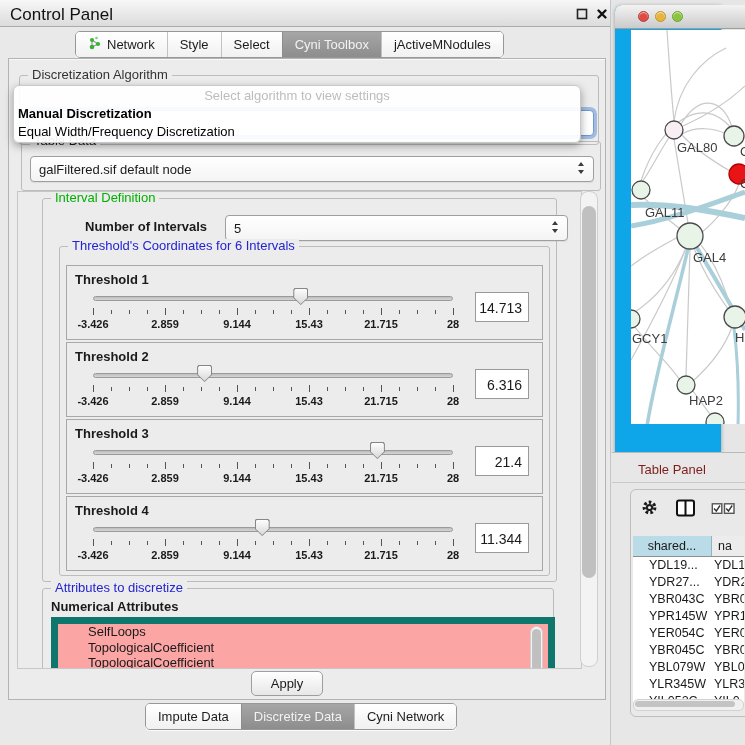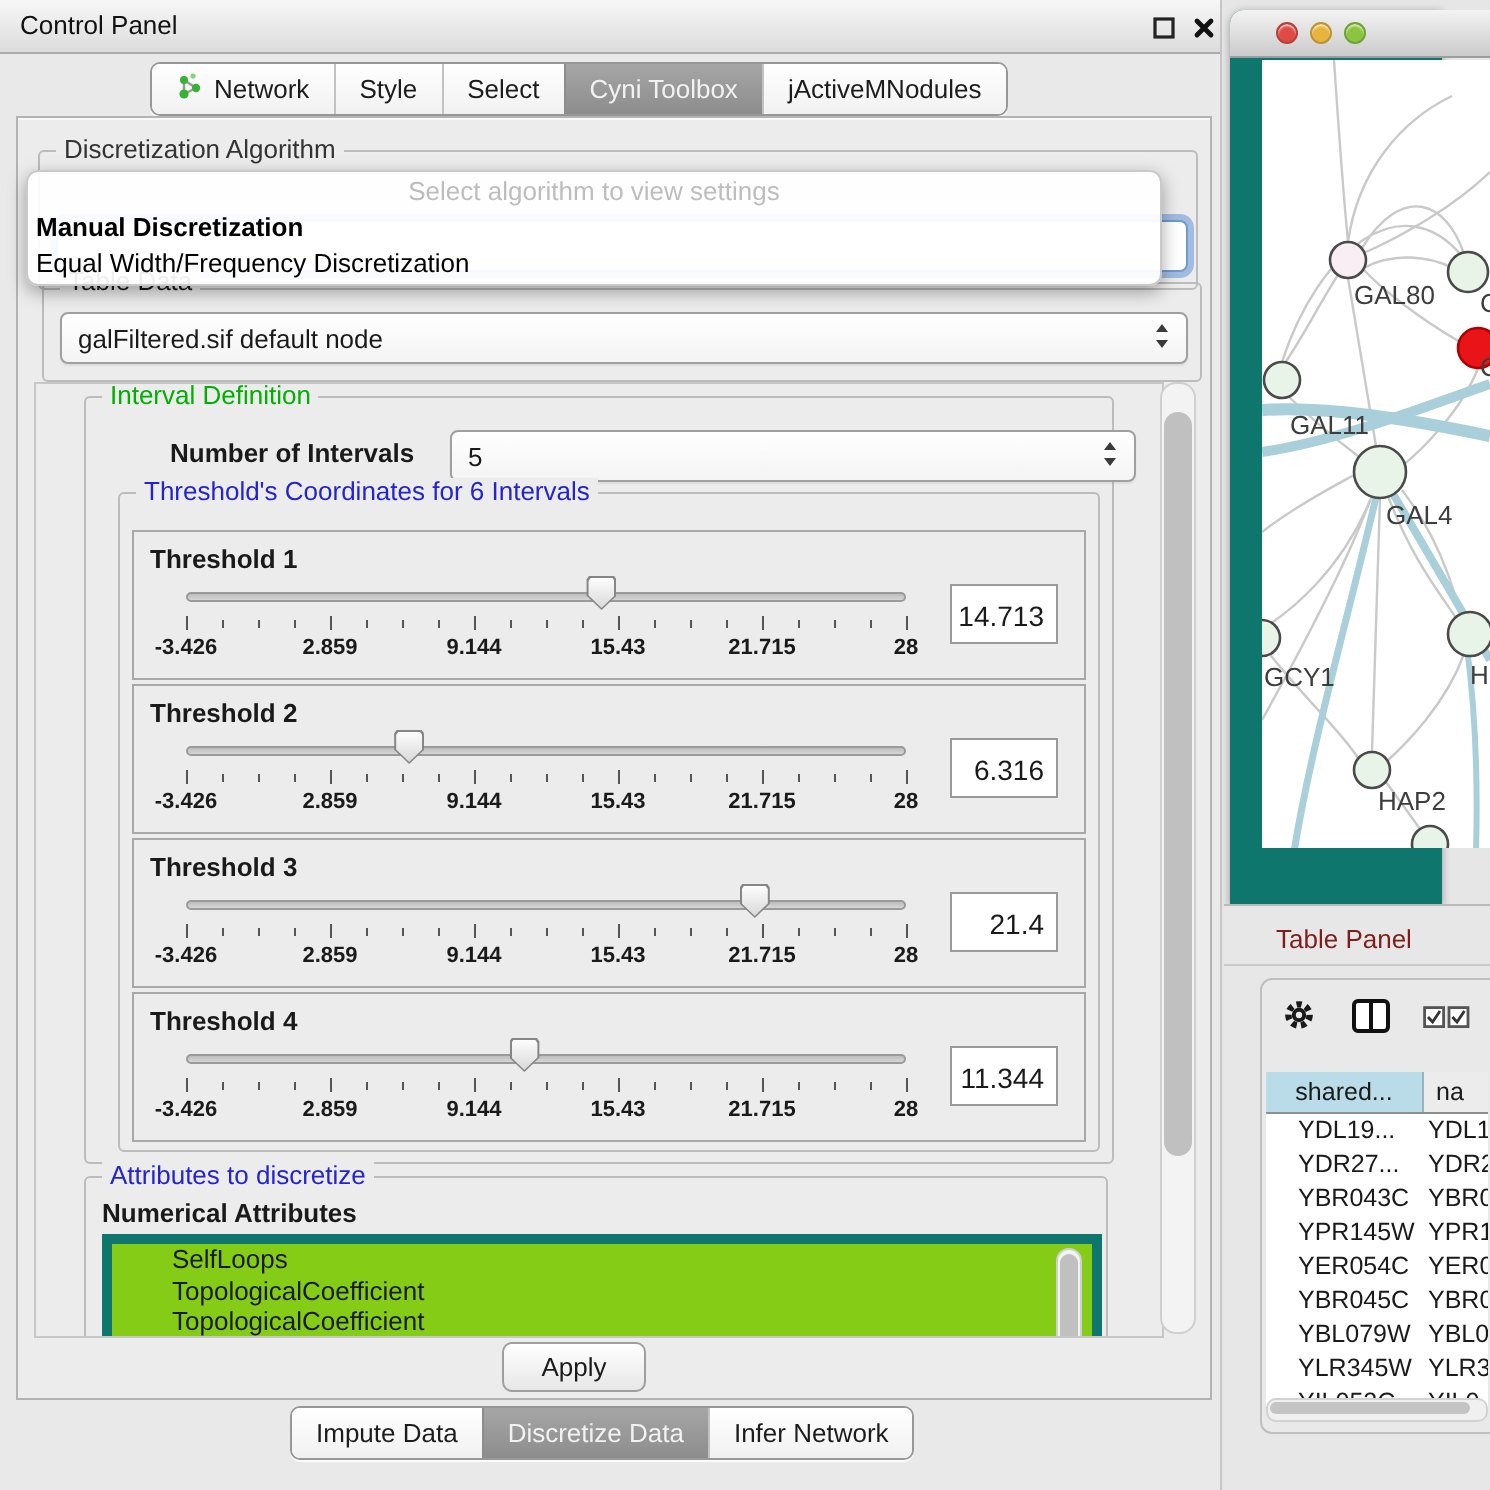--- a/index.html
+++ b/index.html
@@ -4,21 +4,21 @@
 <style>
   html,body{margin:0;padding:0;}
   body{width:745px;height:745px;overflow:hidden;background:#e6e6e6;
        font-family:"Liberation Sans",sans-serif;font-size:13px;color:#1a1a1a;}
   .abs{position:absolute;}
   #stage{position:relative;width:745px;height:745px;overflow:hidden;}
 
   
   #control-panel{left:0;top:0;width:610px;height:745px;background:#e9e9e9;border-right:1px solid #c6c6c6;}
   #cp-titlebar{left:0;top:0;width:610px;height:26px;background:linear-gradient(#f7f7f7,#dcdcdc);border-bottom:1px solid #ababab;}
-  #cp-title{left:10px;top:5px;font-size:13px;color:#111;}
+  #cp-title{left:10px;top:5px;font-size:17px;color:#111;}
   .tb-btn{top:8px;width:12px;height:12px;}
 
   .seg{display:flex;height:25px;border:1px solid #979797;border-radius:5px;overflow:hidden;
        background:#fff;box-shadow:0 1px 0 rgba(255,255,255,.8);}
   .seg .s{display:flex;align-items:center;gap:5px;padding:0 12px;font-size:13px;color:#1c1c1c;
           border-left:1px solid #c2c2c2;background:linear-gradient(#ffffff,#f1f1f1);white-space:nowrap;}
   .seg .s:first-child{border-left:none;}
   .seg .s.sel{background:linear-gradient(#a6a6a6,#8d8d8d);color:#f2f2f2;border-left-color:#8d8d8d;}
   #tabbar{left:75px;top:31px;}
   #bottom-tabbar{left:145px;top:703px;}
@@ -71,30 +71,30 @@
             clip-path:polygon(8% 0,92% 0,100% 10%,100% 58%,50% 100%,0 58%,0 10%);}
   .tick{position:absolute;width:1px;background:#555;}
   .tick.minor{top:44px;height:4px;}
   .tick.major{top:42px;height:7px;}
   .tlabel{position:absolute;top:52px;transform:translateX(-50%);font-size:11px;font-weight:bold;color:#1a1a1a;white-space:nowrap;}
   .t-value{position:absolute;left:408px;top:26px;width:54px;height:30px;background:#fff;border:1px solid #9a9a9a;
            font-size:14px;line-height:30px;text-align:right;padding-right:6px;box-sizing:border-box;}
 
   #attr-group{left:24px;top:396px;width:510px;height:110px;}
   #attr-sub{left:8px;top:10px;font-weight:bold;}
-  #attr-list{left:8px;top:28px;width:490px;height:76px;background:#84cc16;border:5px solid #0f766e;overflow:hidden;}
+  #attr-list{left:8px;top:28px;width:490px;height:76px;background:#fca5a5;border:7px solid #0f766e;overflow:hidden;}
   .attr-item{padding-left:30px;font-size:13px;line-height:15.5px;height:15.5px;}
   #attr-vscroll{right:5px;top:2px;width:11px;height:70px;}
   #attr-vscroll .thumb{top:2px;height:62px;}
 
   #apply-btn{left:242px;top:612px;width:70px;height:23px;background:linear-gradient(#ffffff,#e7e7e7);
              border:1px solid #9e9e9e;border-radius:5px;text-align:center;line-height:23px;font-size:13px;}
 
   
-  #net-window{left:615px;top:5px;width:106px;height:447px;background:#0f766e;border-radius:7px 0 0 0;
+  #net-window{left:615px;top:5px;width:106px;height:447px;background:#0ea5e9;border-radius:7px 0 0 0;
               box-shadow:0 1px 4px rgba(0,0,0,.35);}
   #net-titlebar{left:0;top:0;width:130px;height:23px;background:linear-gradient(#f3f3f3,#cbcbcb);
                 border-radius:7px 0 0 0;border-bottom:1px solid #9d9d9d;}
   .light{position:absolute;top:6px;width:11px;height:11px;border-radius:50%;box-shadow:inset 0 1px 1px rgba(255,255,255,.7);}
   #net-canvas{left:16px;top:25px;width:114px;height:394px;background:#fff;overflow:hidden;}
 
   
   #right-bottom{left:612px;top:452px;width:133px;height:293px;background:#e7e7e7;border-top:1px solid #b9b9b9;}
   #tp-title{left:26px;top:9px;font-size:13px;color:#7f1d1d;}
   #tp-divider{left:0;top:29px;width:133px;height:1px;background:#c9c9c9;}
@@ -384,21 +384,21 @@
     </div>
 
     <div id="bottom-tabbar" class="abs seg">
       <div class="s">
           <span>Impute Data</span>
         </div>
       <div class="s sel">
           <span>Discretize Data</span>
         </div>
       <div class="s">
-          <span>Infer Network</span>
+          <span>Cyni Network</span>
         </div>
     </div>
   </div>
 
   <div id="net-window" class="abs">
     <div id="net-titlebar" class="abs">
       <span class="light" style="left:23px;background:#df4a44;border:1px solid #b4403b;box-sizing:border-box;"></span>
       <span class="light" style="left:40px;background:#e7b43c;border:1px solid #bd9334;box-sizing:border-box;"></span>
       <span class="light" style="left:57px;background:#8bc440;border:1px solid #6fa234;box-sizing:border-box;"></span>
     </div>

